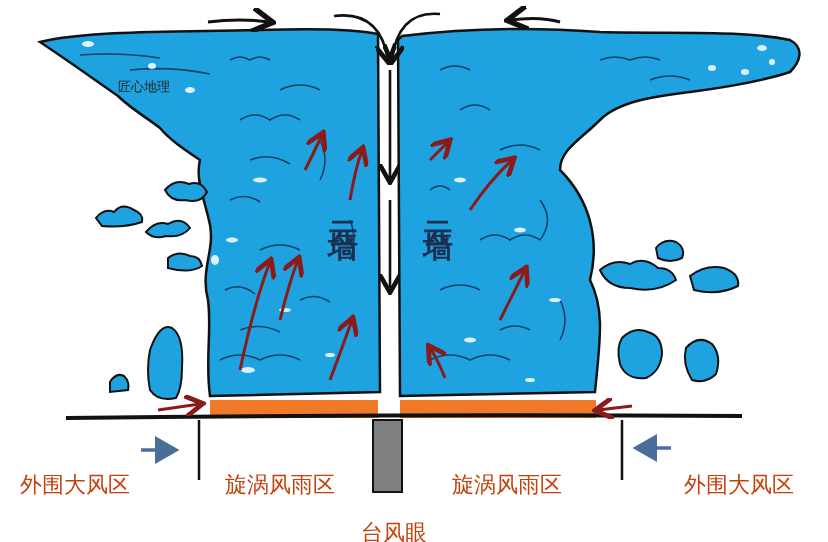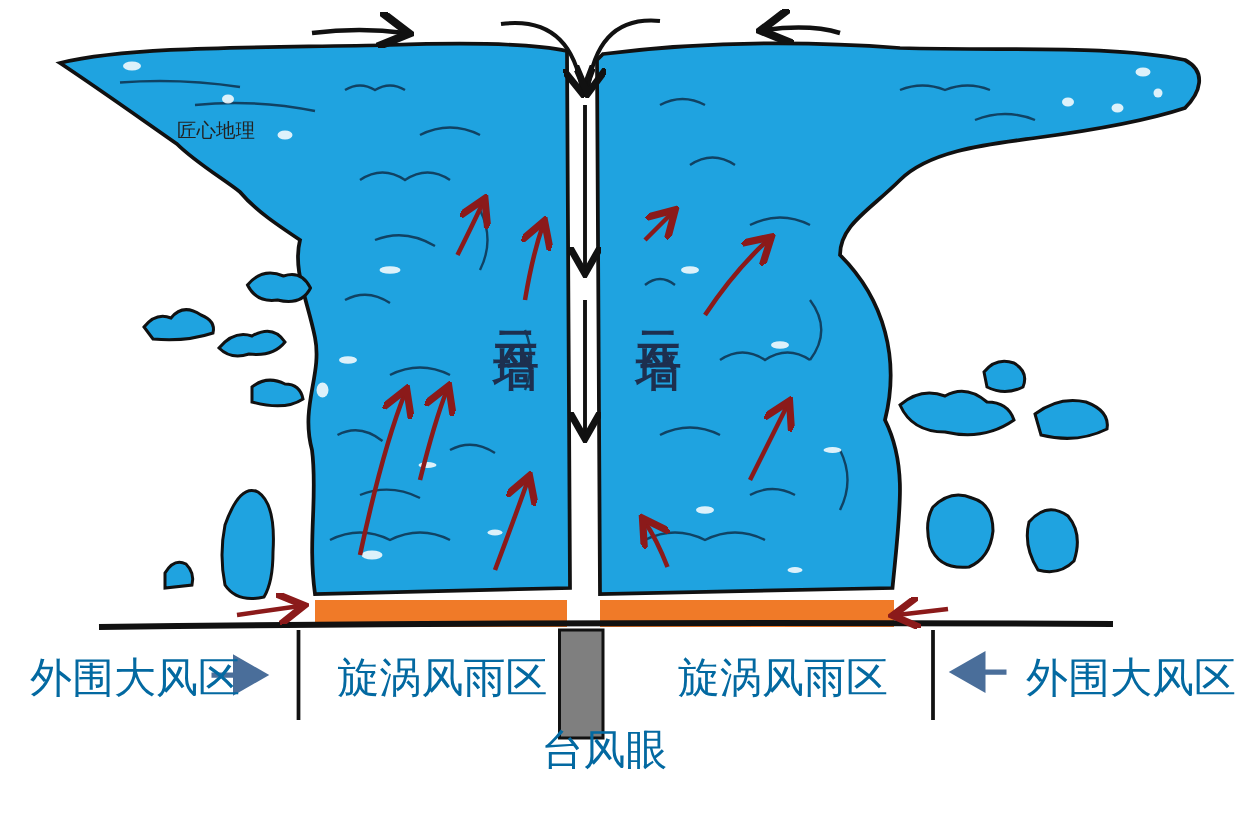--- a/index.html
+++ b/index.html
@@ -1,19 +1,19 @@
 <!DOCTYPE html>
 <html><head>
 <meta charset="utf-8">
 <style>
   html, body { margin: 0; padding: 0; background: #ffffff; }
   body { width: 828px; height: 542px; position: relative; overflow: hidden;
          font-family: "DejaVu Sans", "Liberation Sans", sans-serif; }
   #canvas { position: absolute; left: 0; top: 0; }
-  .label { position: absolute; font-size: 28px; color: #0369a1; white-space: nowrap; line-height: 1; }
+  .label { position: absolute; font-size: 22px; color: #c2410c; white-space: nowrap; line-height: 1; margin-top: 36px; }
   .wall-label { position: absolute; font-size: 30px; font-weight: bold; color: #1d2f4f;
                 writing-mode: vertical-rl; letter-spacing: 8px; line-height: 1; }
   .watermark { position: absolute; font-size: 13px; color: #222; }
 </style>
 </head>
 <body>
 
 <svg id="canvas" width="828" height="542" viewBox="0 0 828 542">
   <defs>
     <marker id="ah-black" markerWidth="8" markerHeight="8" refX="6" refY="4" orient="auto">

